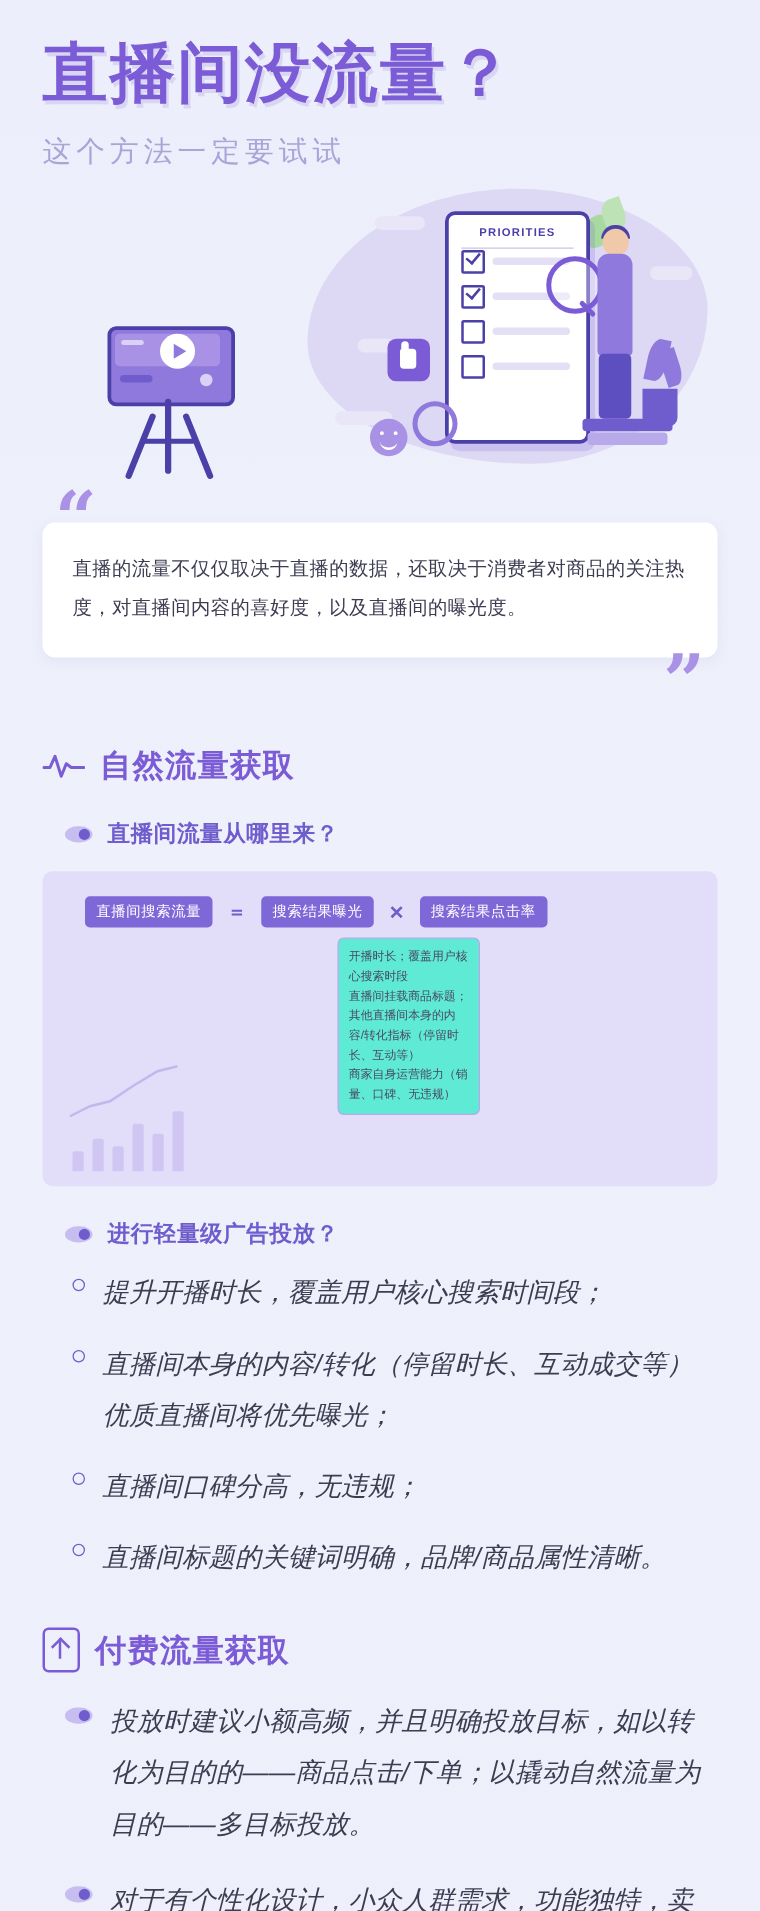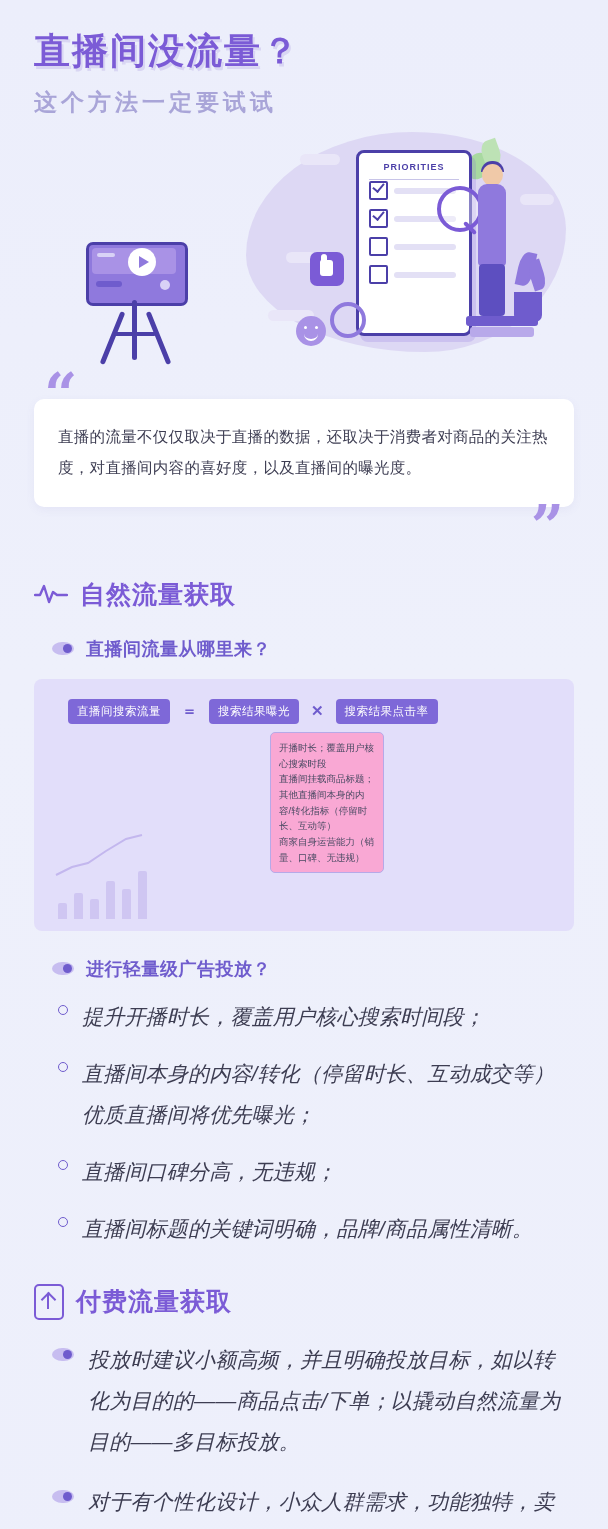--- a/index.html
+++ b/index.html
@@ -18,31 +18,31 @@
     min-height: 1529px;
     background: linear-gradient(180deg, #eceefb 0%, #eef0fb 40%, #edeffb 100%);
     overflow: hidden;
   }
 
   
   .header {
     padding: 30px 34px 0 34px;
   }
   .title-main {
-    font-size: 36px;
+    font-size: 52px;
     font-weight: bold;
     color: #7b5bd6;
     letter-spacing: 2px;
     line-height: 1.15;
     text-shadow: 2px 3px 0 #d9d6f3;
   }
   .title-sub {
     margin-top: 16px;
     font-size: 23px;
-    font-weight: bold;
+    font-weight: normal;
     color: #a9a5d8;
     letter-spacing: 4px;
   }
 
   
   .illustration {
     position: relative;
     height: 250px;
     margin-top: 6px;
   }
@@ -483,21 +483,21 @@
     color: #6f5ccd;
     font-size: 15px;
     font-weight: bold;
   }
   .dg-boxes {
     display: flex;
     gap: 52px;
     padding: 8px 0 0 34px;
   }
   .dg-box {
-    background: #f9a8d4;
+    background: #5eead4;
     border: 1px solid #b6a9e8;
     border-radius: 5px;
     padding: 7px 8px;
     font-size: 9.5px;
     line-height: 1.65;
     color: #4a4a63;
     width: 96px;
   }
   .dg-box.wide { width: 100px; }
   .bars {

